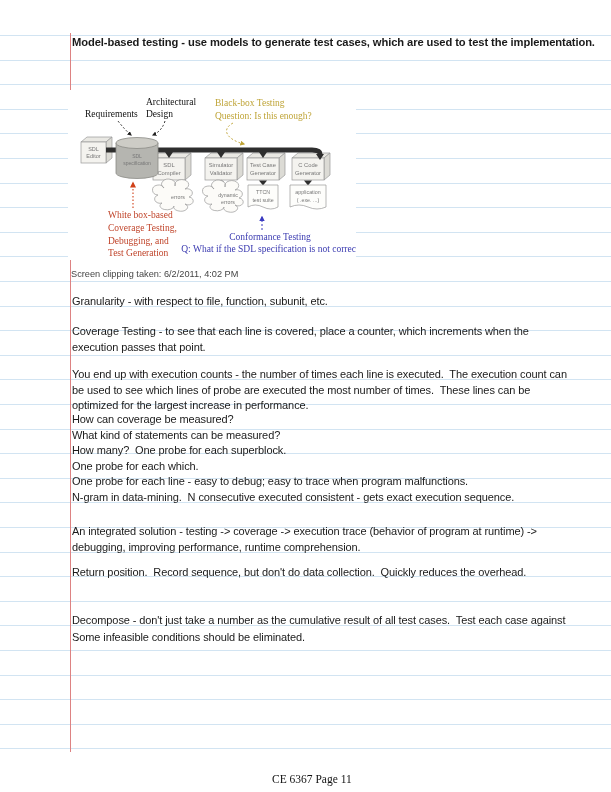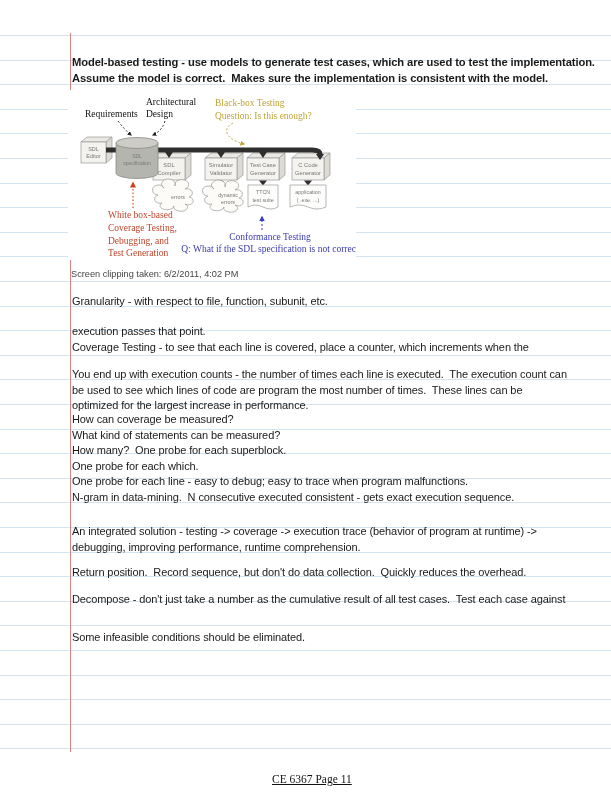--- a/index.html
+++ b/index.html
@@ -2,42 +2,41 @@
 <html><head>
 <meta charset="utf-8">
 <style>
   html,body{margin:0;padding:0;background:#fff;}
   .page{position:relative;width:611px;height:792px;background:#ffffff;overflow:hidden;
         font-family:"Liberation Sans",sans-serif;color:#1a1a1a;}
   .ruling{position:absolute;left:0;top:34.5px;width:611px;height:715px;
           background:repeating-linear-gradient(to bottom,#d2e4f2 0 1px,transparent 1px 24.6px);}
   .margin-line{position:absolute;left:69.5px;top:33px;width:1.6px;height:719px;background:#dd8282;}
   .top-note{position:absolute;left:72px;top:34px;font-size:11.2px;line-height:16px;
-            letter-spacing:-0.1px;font-weight:bold;margin-top:20px;}
+            letter-spacing:-0.1px;font-weight:bold;}
   .top-note .tline, .para .tline{white-space:pre;}
   .clipping{position:absolute;left:68px;top:90px;width:288px;height:170px;background:#ffffff;}
   .clip-caption{position:absolute;left:71px;top:269px;font-size:9.2px;color:#454545;white-space:pre;}
   .body-text .para{position:absolute;left:72px;font-size:11px;line-height:15.5px;letter-spacing:-0.1px;}
   .footer{position:absolute;left:272px;top:773px;font-family:"Liberation Serif",serif;
-          font-size:11.5px;color:#111;white-space:pre;text-decoration:underline;}
+          font-size:11.5px;color:#111;white-space:pre;}
   svg text{user-select:none;}
   .serif-label{font-family:"Liberation Serif",serif;}
   .node-label{font-family:"Liberation Sans",sans-serif;fill:#777;}
 </style>
 </head>
 <body>
 
 <div class="page">
 
   <div class="ruling"></div>
   <div class="margin-line"></div>
 
   <div class="top-note">
       <div class="tline">Model-based testing - use models to generate test cases, which are used to test the implementation.</div>
-      <div class="tline">Assume the model is correct.  Makes sure the implementation is consistent with the model.</div>
     </div>
 
   <div class="clipping">
     <svg width="288" height="170" viewBox="0 0 288 170">
       <defs>
         <marker id="mBlack" viewBox="0 0 8 8" refX="6" refY="4" markerWidth="5" markerHeight="5" orient="auto">
           <path d="M0,0 L8,4 L0,8 z" fill="#222"></path>
         </marker>
         <marker id="mGold" viewBox="0 0 8 8" refX="6" refY="4" markerWidth="5.5" markerHeight="5.5" orient="auto">
           <path d="M0,0 L8,4 L0,8 z" fill="#bfa437"></path>
@@ -154,44 +153,44 @@
     </svg>
   </div>
 
   <div class="clip-caption">Screen clipping taken: 6/2/2011, 4:02 PM</div>
 
   <div class="body-text">
     <div class="para" style="top:294px">
         <div class="tline">Granularity - with respect to file, function, subunit, etc.</div>
       </div>
     <div class="para" style="top:324px">
+        <div class="tline">Coverage Testing - to see that each line is covered, place a counter, which increments when the</div>
         <div class="tline">execution passes that point.</div>
-        <div class="tline">Coverage Testing - to see that each line is covered, place a counter, which increments when the</div>
       </div>
     <div class="para" style="top:367px">
         <div class="tline">You end up with execution counts - the number of times each line is executed.  The execution count can</div>
-        <div class="tline">be used to see which lines of code are program the most number of times.  These lines can be</div>
+        <div class="tline">be used to see which lines of probe are executed the most number of times.  These lines can be</div>
         <div class="tline">optimized for the largest increase in performance.</div>
       </div>
     <div class="para" style="top:412px">
         <div class="tline">How can coverage be measured?</div>
         <div class="tline">What kind of statements can be measured?</div>
         <div class="tline">How many?  One probe for each superblock.</div>
         <div class="tline">One probe for each which.</div>
         <div class="tline">One probe for each line - easy to debug; easy to trace when program malfunctions.</div>
         <div class="tline">N-gram in data-mining.  N consecutive executed consistent - gets exact execution sequence.</div>
       </div>
     <div class="para" style="top:524px">
         <div class="tline">An integrated solution - testing -&gt; coverage -&gt; execution trace (behavior of program at runtime) -&gt;</div>
         <div class="tline">debugging, improving performance, runtime comprehension.</div>
       </div>
     <div class="para" style="top:565px">
         <div class="tline">Return position.  Record sequence, but don't do data collection.  Quickly reduces the overhead.</div>
       </div>
-    <div class="para" style="top:592px">
+    <div class="para" style="top:613px">
         <div class="tline">Decompose - don't just take a number as the cumulative result of all test cases.  Test each case against</div>
       </div>
     <div class="para" style="top:630px">
         <div class="tline">Some infeasible conditions should be eliminated.</div>
       </div>
   </div>
 
   <div class="footer">CE 6367 Page 11</div>
 
 </div>

